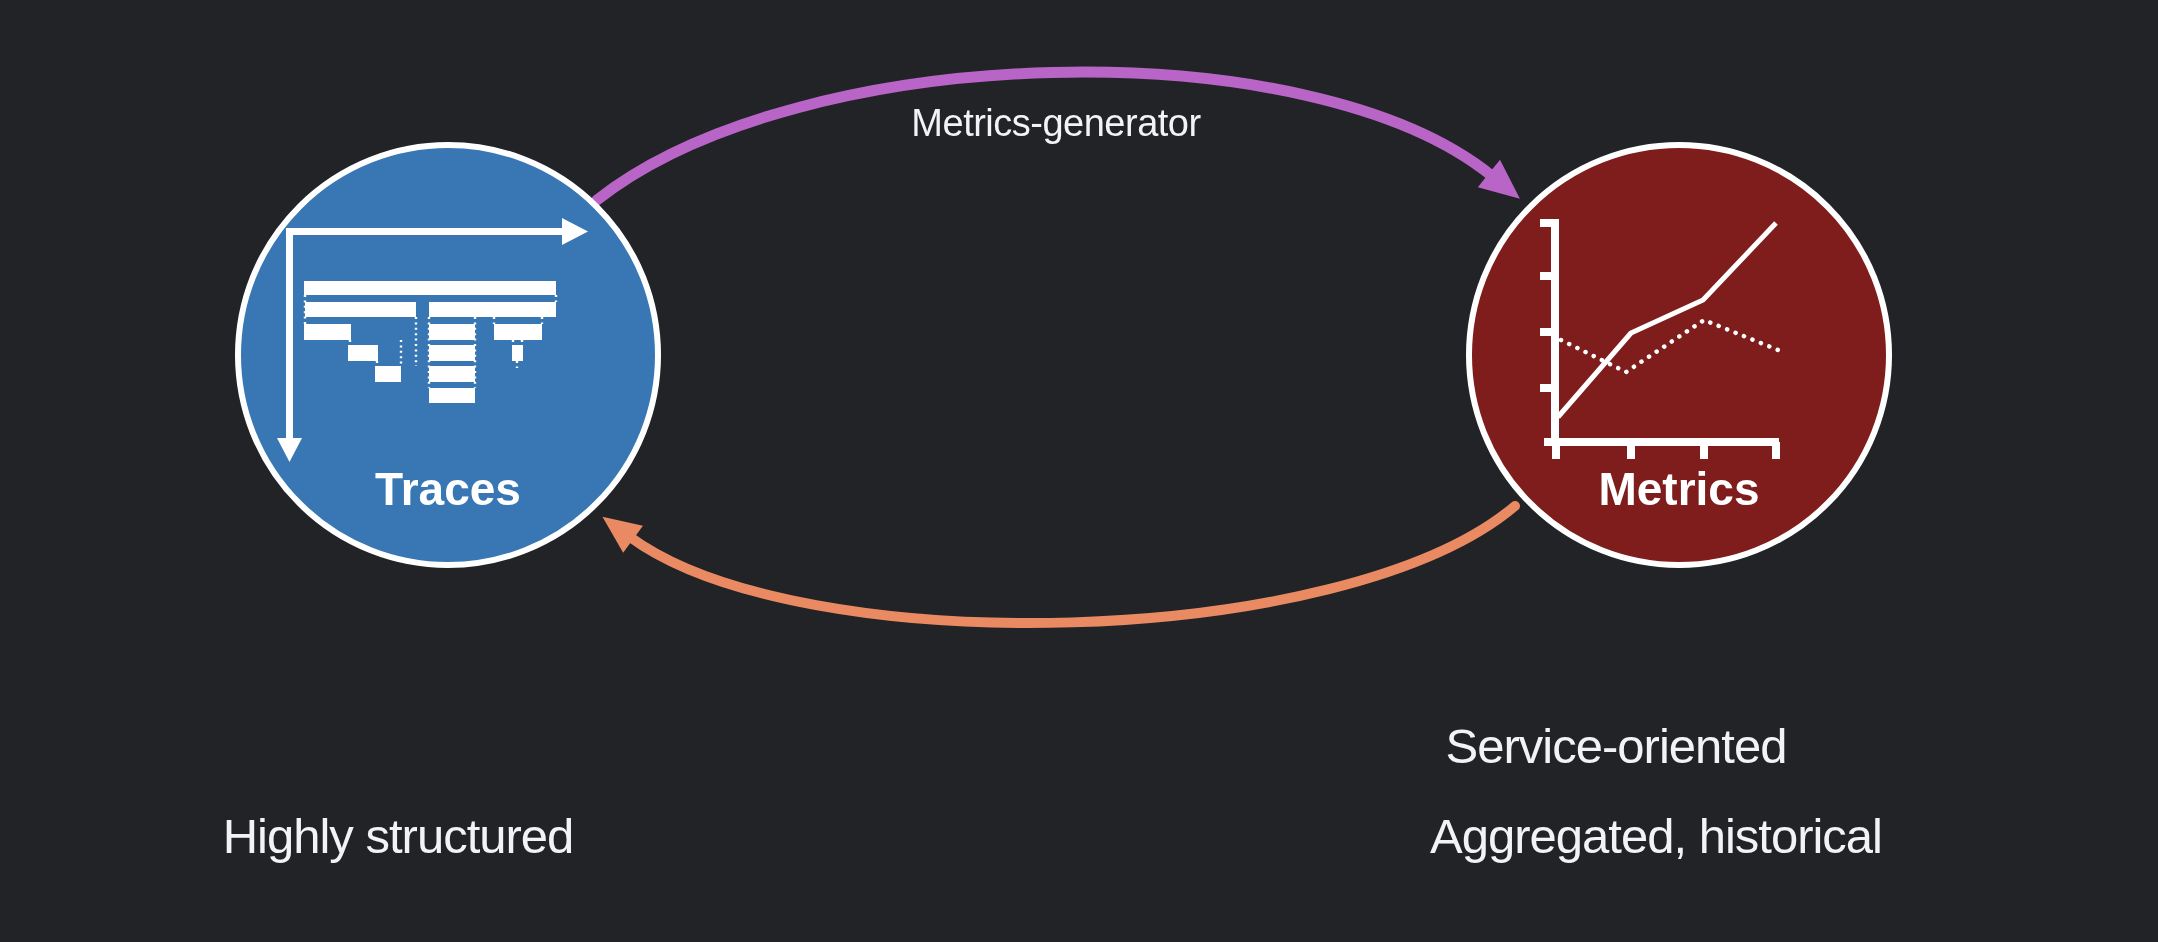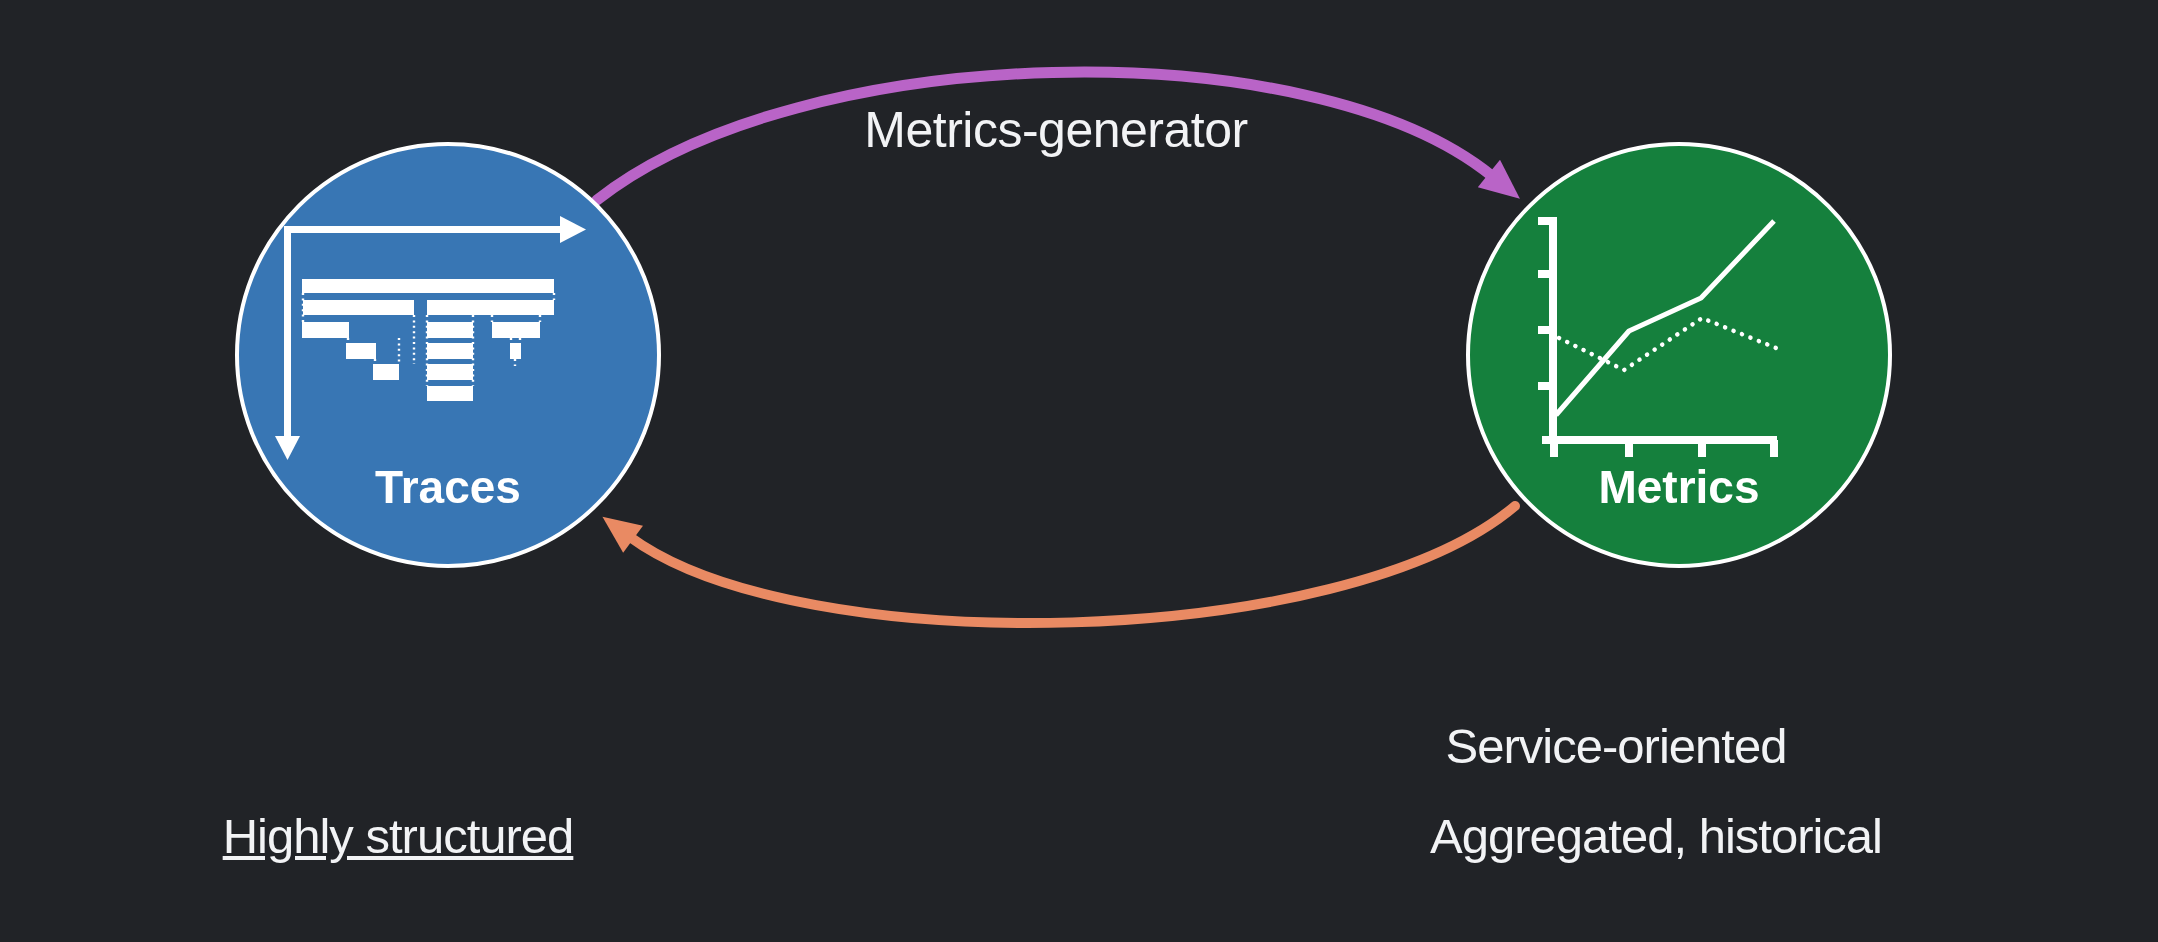--- a/index.html
+++ b/index.html
@@ -13,21 +13,21 @@
   }
   .edges-layer {
     position: absolute;
     left: 0; top: 0;
     width: 2158px; height: 942px;
   }
   .node {
     position: absolute;
     width: 426px;
     height: 426px;
-    border: 4px solid #5eead4;
+    border: 6px solid #5eead4;
     border-radius: 50%;
   }
   .node-traces  { left: 235px; top: 142px; }
   .node-metrics { left: 1466px; top: 142px; }
   .node-icon { position: absolute; }
   .traces-icon  { left: 25px; top: 62px; }
   .metrics-icon { left: 64px; top: 65px; }
   .node-label {
     position: absolute;
     left: 0; right: 0;
@@ -36,21 +36,21 @@
     font-size: 46px;
     font-weight: 700;
     line-height: 1.1;
     color: #ffffff;
     letter-spacing: 0px;
   }
   .edge-label {
     position: absolute;
     transform: translateX(-50%);
     white-space: nowrap;
-    font-size: 50px;
+    font-size: 38px;
     font-weight: 400;
     line-height: 1.15;
     letter-spacing: -0.5px;
     color: #f2f3f5;
   }
   .edge-label-top    { left: 1056px; top: 102px; }
   .edge-label-bottom { left: 1043px; top: 546px; }
   .desc {
     position: absolute;
     transform: translateX(-50%);
@@ -120,21 +120,21 @@
         <line x1="276" y1="107" x2="276" y2="114"></line>
         <line x1="247" y1="130" x2="247" y2="135"></line>
         <line x1="256" y1="130" x2="256" y2="135"></line>
         <line x1="251" y1="151" x2="251" y2="158"></line>
         <line x1="290" y1="85" x2="290" y2="92"></line>
       </g>
     </svg>
     <div class="node-label">Traces</div>
   </div>
 
-  <div class="node node-metrics" style="background-color: #15803d; border-color: rgb(255, 255, 255);">
+  <div class="node node-metrics" style="background-color: #7f1d1d; border-color: rgb(255, 255, 255);">
     <svg class="node-icon metrics-icon" width="250" height="250" viewBox="0 0 250 250" xmlns="http://www.w3.org/2000/svg">
       <g stroke="#ffffff" stroke-width="8" fill="none">
 
         <line x1="19" y1="6" x2="19" y2="233"></line>
 
         <line x1="4" y1="10" x2="19" y2="10"></line>
         <line x1="4" y1="63" x2="19" y2="63"></line>
         <line x1="4" y1="119" x2="19" y2="119"></line>
         <line x1="4" y1="175" x2="19" y2="175"></line>
 
@@ -146,17 +146,17 @@
         <line x1="240" y1="229" x2="240" y2="246"></line>
       </g>
       <polyline points="22,204 95,120 167,87 240,10" fill="none" stroke="#ffffff" stroke-width="5" stroke-linejoin="round"></polyline>
       <polyline points="25,127 90,159 168,107 242,137" fill="none" stroke="#ffffff" stroke-width="4.5" stroke-dasharray="0.1 9" stroke-linecap="round" stroke-linejoin="round"></polyline>
     </svg>
     <div class="node-label">Metrics</div>
   </div>
 
   <div class="edge-label edge-label-top" style="color: rgb(242, 243, 245);">Metrics-generator</div>
 
-  <div class="desc desc-left-2" style="color: rgb(242, 243, 245); text-decoration: underline;">Highly structured</div>
+  <div class="desc desc-left-2" style="color: rgb(242, 243, 245);">Highly structured</div>
   <div class="desc desc-right-1" style="color: rgb(242, 243, 245);">Service-oriented</div>
   <div class="desc desc-right-2" style="color: rgb(242, 243, 245);">Aggregated, historical</div>
 
 </div>
 
 </body></html>

